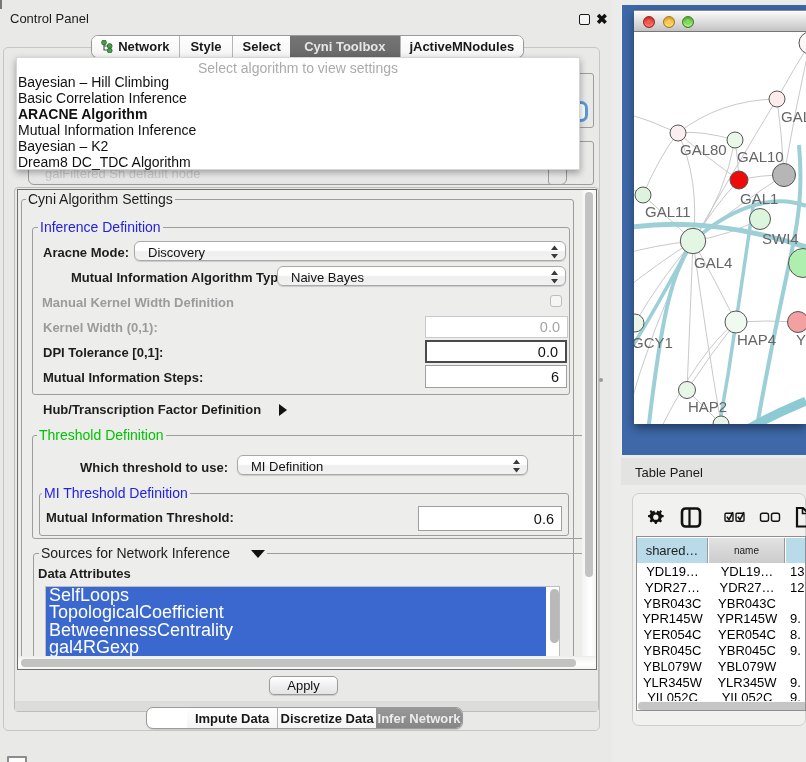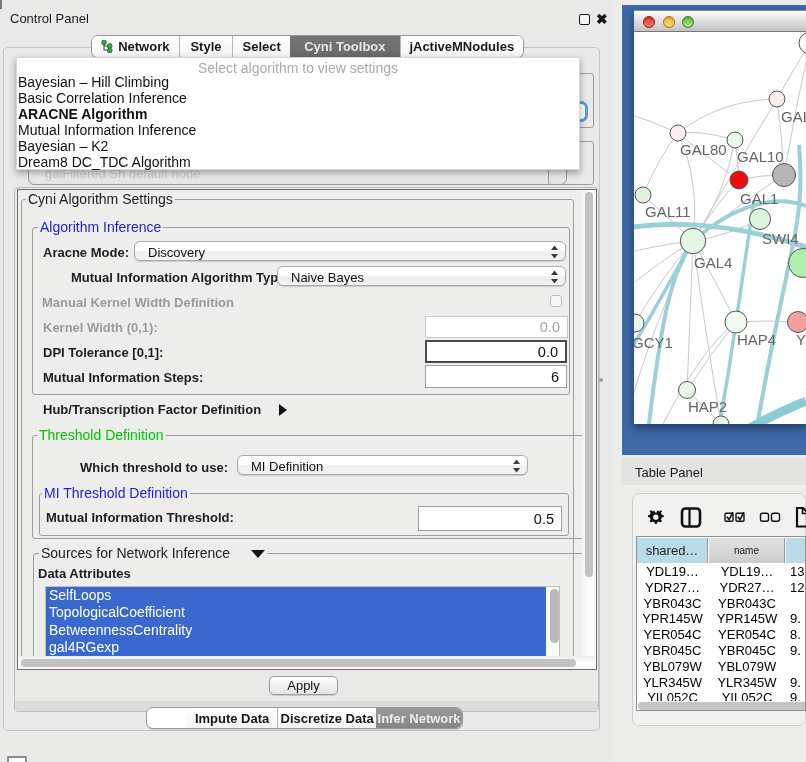--- a/index.html
+++ b/index.html
@@ -61,21 +61,21 @@
 <div class="abs" style="left:548px;top:141px;width:46px;height:44px;border:1px solid #9d9d9d;border-radius:3px;"></div>
 <div class="abs" style="left:545px;top:101px;width:43px;height:21px;border:3px solid #5a9ad2;border-radius:7px;background:#fff;"></div>
 
 <div class="abs" style="left:17px;top:189px;width:580px;height:481px;border:1px solid #6f6f6f;background:#ededec;"></div>
 <div id="sp" class="abs" style="left:18px;top:190px;width:564px;height:466px;background:#ededec;overflow:hidden;">
 
   <div class="group" style="left:3px;top:9px;width:553px;height:600px;"></div>
   <div class="gtitle abs" style="left:8px;top:1px;">Cyni Algorithm Settings</div>
 
   <div class="group" style="left:14px;top:37px;width:538px;height:168px;"></div>
-  <div class="gtitle abs" style="left:20px;top:29px;color:#2222e0;">Algorithm Inference</div>
+  <div class="gtitle abs" style="left:20px;top:29px;color:#2222e0;">Inference Definition</div>
 
   <div class="lbl abs" style="left:25px;top:55px;">Aracne Mode:</div>
   <div class="combo" style="left:116px;top:51px;width:432px;height:20px;">
     <span class="tx">Discovery</span>
     <svg class="abs" style="right:5px;top:3px;" width="11" height="14" viewBox="0 0 11 14">
       <path d="M5.5 0.5 L9 5 L2 5 Z" fill="#3a3a3a"></path>
         <path d="M5.5 13.5 L9 9 L2 9 Z" fill="#3a3a3a"></path>
     </svg>
   </div>
 
@@ -121,34 +121,34 @@
     <svg class="abs" style="right:5px;top:3px;" width="11" height="14" viewBox="0 0 11 14">
       <path d="M5.5 0.5 L9 5 L2 5 Z" fill="#3a3a3a"></path>
         <path d="M5.5 13.5 L9 9 L2 9 Z" fill="#3a3a3a"></path>
     </svg>
   </div>
 
   <div class="group" style="left:21px;top:303px;width:530px;height:43px;"></div>
   <div class="gtitle abs" style="left:24px;top:295px;color:#2222e0;">MI Threshold Definition</div>
   <div class="lbl abs" style="left:28px;top:320px;">Mutual Information Threshold:</div>
   <div class="fld" style="left:400px;top:316px;width:144px;height:25px;">
-      <span>0.5</span>
+      <span>0.6</span>
     </div>
 
   <div class="group" style="left:15px;top:363px;width:552px;height:300px;"></div>
   <div class="gtitle abs" style="left:21px;top:355px;">Sources for Network Inference
     <svg width="14" height="10" viewBox="0 0 14 10" style="margin-left:17px;margin-bottom:-1px;">
         <path d="M0 1 L14 1 L7 9 Z" fill="#111"></path>
       </svg>
   </div>
   <div class="lbl abs" style="left:20px;top:375.5px;">Data Attributes</div>
 
   <div class="abs" style="left:27px;top:396px;width:515px;height:300px;background:#fff;border:1px solid #bdbdbd;"></div>
   <div class="abs" style="left:28px;top:397px;width:500px;height:300px;background:#3b68ce;"></div>
-  <div class="abs" style="left:31px;top:396.5px;color:#fff;font-size:14px;line-height:17.5px;">SelfLoops<br>TopologicalCoefficient<br>BetweennessCentrality<br>gal4RGexp<br>&nbsp;</div>
+  <div class="abs" style="left:31px;top:396.5px;color:#fff;font-size:18px;line-height:17.5px;">SelfLoops<br>TopologicalCoefficient<br>BetweennessCentrality<br>gal4RGexp<br>&nbsp;</div>
 
   <div class="abs" style="left:532px;top:399px;width:9px;height:54px;background:#b9b9b9;border-radius:5px;"></div>
 </div>
 
 <div class="abs" style="left:582px;top:190px;width:14px;height:466px;background:linear-gradient(90deg,#f2f2f1,#ffffff 60%,#f5f5f4);"></div>
 <div class="abs" style="left:584.5px;top:192px;width:8.5px;height:385px;background:#c2c2c2;border-radius:5px;"></div>
 <div class="abs" style="left:18px;top:657px;width:578px;height:12px;background:linear-gradient(#f2f2f1,#ffffff 60%,#f5f5f4);"></div>
 <div class="abs" style="left:21px;top:658.5px;width:555px;height:8.5px;background:#c2c2c2;border-radius:5px;"></div>
 
 <div class="abs" style="left:269px;top:676px;width:69px;height:19px;border:1px solid #9c9c9c;border-radius:5px;background:linear-gradient(#ffffff,#f0f0f0 50%,#e4e4e4);box-shadow:0 1px 1px rgba(0,0,0,0.15);text-align:center;font-size:13px;color:#111;line-height:18px;">Apply</div>

